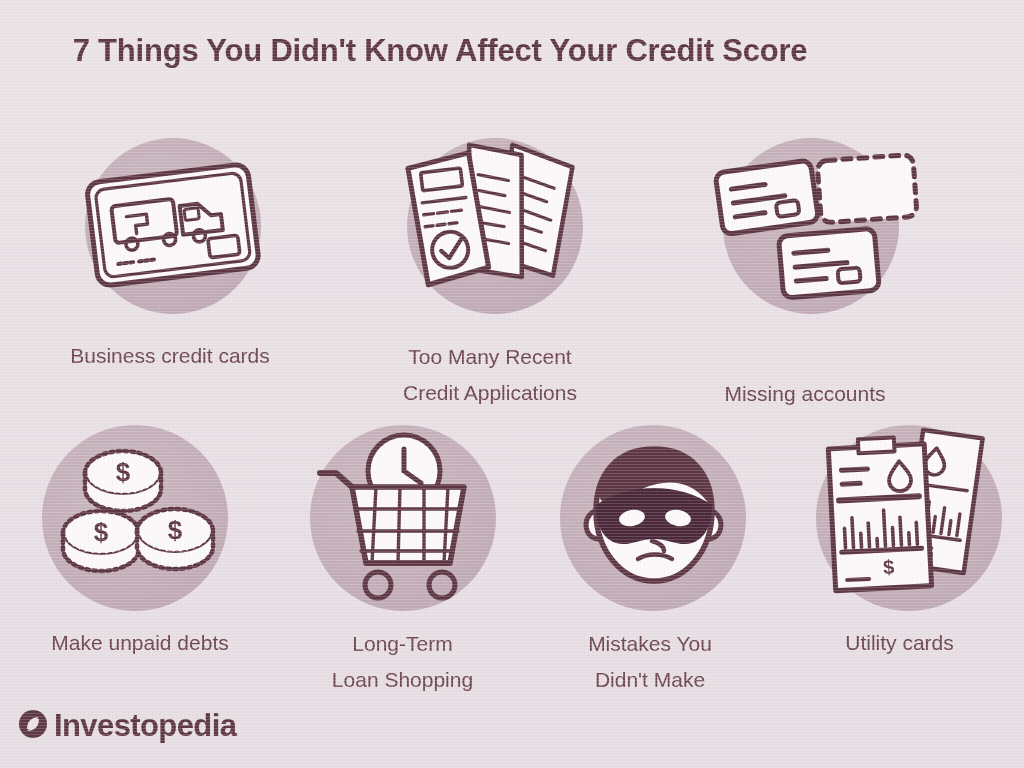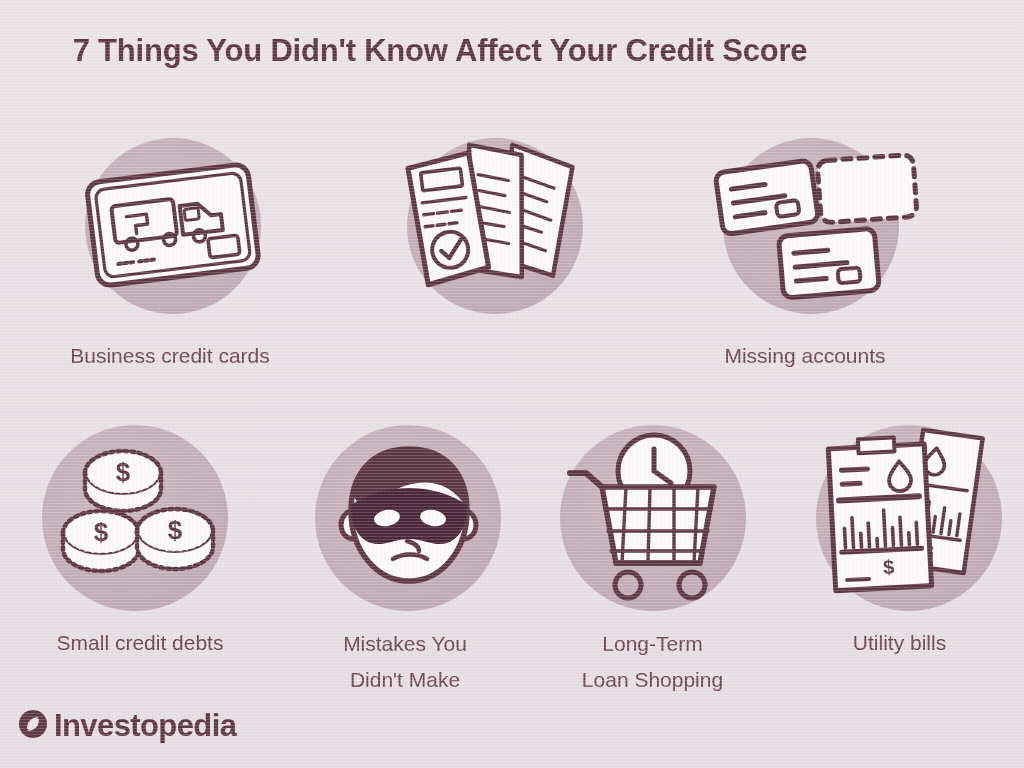--- a/index.html
+++ b/index.html
@@ -218,20 +218,24 @@
                 <path d="M26 86 h8"></path>
                   <path d="M38 86 h8"></path>
                   <path d="M50 86 h8"></path>
               </g>
               <circle class="ink" cx="48" cy="112" r="18" stroke-width="4"></circle>
               <path class="ink" d="M39 112 l7 8 14 -17" stroke-width="4.2"></path>
             </g>
           </svg>
         </div>
       </div>
+      <div class="label">
+        <span>Too Many Recent</span>
+        <span class="l2">Credit Applications</span>
+      </div>
     </div>
 
     <div class="item" id="item-missing">
       <div class="circle-wrap">
         <div class="blob"></div>
         <div class="art">
           <svg width="200" height="160" viewBox="0 0 200 160">
 
             <g transform="rotate(-8 58 52)">
               <rect class="ink paper" x="8" y="20" width="96" height="62" rx="9" stroke-width="5"></rect>
@@ -291,52 +295,21 @@
             <g transform="translate(52,58)">
               <path class="ink paper" d="M40 30 a38 22 0 1 1 0 .1 z" stroke-width="4.5" stroke-dasharray="3 4"></path>
               <path class="paper" d="M40 30 a38 22 0 0 0 76 0 v16 a38 22 0 0 1 -76 0 z"></path>
               <path class="ink" d="M40 30 v16 a38 22 0 0 0 76 0 v-16" stroke-width="4.5" stroke-dasharray="3 4"></path>
               <text x="78" y="38" fill="#5d3644" font-size="26" font-weight="bold" text-anchor="middle" font-family="'Liberation Sans', sans-serif">$</text>
             </g>
           </svg>
         </div>
       </div>
       <div class="label">
-        <span>Small credit debts</span>
-      </div>
-    </div>
-
-    <div class="item" id="item-mistakes">
-      <div class="circle-wrap">
-        <div class="blob"></div>
-        <div class="art">
-          <svg width="175" height="165" viewBox="0 0 175 165">
-
-            <path class="ink paper" d="M34 76 a12 14 0 1 0 4 26" stroke-width="5"></path>
-            <path class="ink paper" d="M141 76 a12 14 0 1 1 -4 26" stroke-width="5"></path>
-
-            <path class="ink paper" d="M88 14 c38 0 58 26 58 62 c0 40 -26 70 -58 70 c-32 0 -58 -30 -58 -70 c0 -36 20 -62 58 -62 z" stroke-width="5.5"></path>
-
-            <path d="M88 14 c38 0 58 24 57 58 c-10 -16 -22 -22 -34 -24 c-18 -3 -42 6 -56 20 c-8 -4 -16 -8 -22 -14 c6 -28 26 -40 55 -40 z" fill="#5d3644"></path>
-            <path d="M41 44 c10 10 16 22 14 38 c-6 -4 -16 -10 -22 -20 c1 -8 3 -13 8 -18 z" fill="#5d3644"></path>
-
-            <path d="M30 70 c18 -12 38 -17 58 -17 c20 0 40 5 58 17 c0 22 -8 34 -20 38 c-12 4 -24 -4 -38 -4 c-14 0 -26 8 -38 4 c-12 -4 -20 -16 -20 -38 z" fill="#4a2839"></path>
-
-            <ellipse cx="66" cy="83" rx="13" ry="8" fill="#fbf8f9" transform="rotate(-10 66 83)"></ellipse>
-            <ellipse cx="112" cy="83" rx="13" ry="8" fill="#fbf8f9" transform="rotate(10 112 83)"></ellipse>
-
-            <path class="ink" d="M86 106 c7 2 12 5 12 10" stroke-width="4.5"></path>
-
-            <path class="ink" d="M72 124 c10 -6 24 -6 34 0" stroke-width="4.5"></path>
-          </svg>
-        </div>
-      </div>
-      <div class="label">
-        <span>Mistakes You</span>
-        <span class="l2">Didn't Make</span>
+        <span>Make unpaid debts</span>
       </div>
     </div>
 
     <div class="item" id="item-loan">
       <div class="circle-wrap">
         <div class="blob"></div>
         <div class="art">
           <svg width="190" height="185" viewBox="0 0 190 185">
 
             <circle class="ink paper" cx="96" cy="46" r="36" stroke-width="5"></circle>
@@ -359,20 +332,51 @@
             <path class="ink" d="M58 138 h84" stroke-width="5.5"></path>
 
             <circle class="ink" cx="70" cy="160" r="13" stroke-width="5" fill="#5d3644"></circle>
             <circle class="ink" cx="134" cy="160" r="13" stroke-width="5" fill="#5d3644"></circle>
           </svg>
         </div>
       </div>
       <div class="label">
         <span>Long-Term</span>
         <span class="l2">Loan Shopping</span>
+      </div>
+    </div>
+
+    <div class="item" id="item-mistakes">
+      <div class="circle-wrap">
+        <div class="blob"></div>
+        <div class="art">
+          <svg width="175" height="165" viewBox="0 0 175 165">
+
+            <path class="ink paper" d="M34 76 a12 14 0 1 0 4 26" stroke-width="5"></path>
+            <path class="ink paper" d="M141 76 a12 14 0 1 1 -4 26" stroke-width="5"></path>
+
+            <path class="ink paper" d="M88 14 c38 0 58 26 58 62 c0 40 -26 70 -58 70 c-32 0 -58 -30 -58 -70 c0 -36 20 -62 58 -62 z" stroke-width="5.5"></path>
+
+            <path d="M88 14 c38 0 58 24 57 58 c-10 -16 -22 -22 -34 -24 c-18 -3 -42 6 -56 20 c-8 -4 -16 -8 -22 -14 c6 -28 26 -40 55 -40 z" fill="#5d3644"></path>
+            <path d="M41 44 c10 10 16 22 14 38 c-6 -4 -16 -10 -22 -20 c1 -8 3 -13 8 -18 z" fill="#5d3644"></path>
+
+            <path d="M30 70 c18 -12 38 -17 58 -17 c20 0 40 5 58 17 c0 22 -8 34 -20 38 c-12 4 -24 -4 -38 -4 c-14 0 -26 8 -38 4 c-12 -4 -20 -16 -20 -38 z" fill="#4a2839"></path>
+
+            <ellipse cx="66" cy="83" rx="13" ry="8" fill="#fbf8f9" transform="rotate(-10 66 83)"></ellipse>
+            <ellipse cx="112" cy="83" rx="13" ry="8" fill="#fbf8f9" transform="rotate(10 112 83)"></ellipse>
+
+            <path class="ink" d="M86 106 c7 2 12 5 12 10" stroke-width="4.5"></path>
+
+            <path class="ink" d="M72 124 c10 -6 24 -6 34 0" stroke-width="4.5"></path>
+          </svg>
+        </div>
+      </div>
+      <div class="label">
+        <span>Mistakes You</span>
+        <span class="l2">Didn't Make</span>
       </div>
     </div>
 
     <div class="item" id="item-utility">
       <div class="circle-wrap">
         <div class="blob"></div>
         <div class="art">
           <svg width="185" height="180" viewBox="0 0 185 180">
 
             <g transform="rotate(8 130 84)">
@@ -416,21 +420,21 @@
                 <path d="M100 118 V96"></path>
               </g>
               <path class="ink" d="M24 122 h80" stroke-width="5"></path>
               <text x="70" y="146" fill="#5d3644" font-size="20" font-weight="bold" text-anchor="middle" font-family="'Liberation Sans', sans-serif">$</text>
               <path class="ink" d="M28 150 h22" stroke-width="4"></path>
             </g>
           </svg>
         </div>
       </div>
       <div class="label">
-        <span>Utility bills</span>
+        <span>Utility cards</span>
       </div>
     </div>
   </div>
 
   <div id="logo">
     <span>
       <svg width="30" height="30" viewBox="0 0 30 30">
         <circle cx="15" cy="15" r="14" fill="#5e3744"></circle>
         <path d="M9 20 c0 -8 5 -12 12 -12 c-4 2 -6 5 -6 9 c0 3 -2 5 -6 3 z" fill="#e9e1e5"></path>
         <path d="M21 10 c0 8 -5 12 -12 12 c4 -2 6 -5 6 -9 c0 -3 2 -5 6 -3 z" fill="#e9e1e5"></path>

